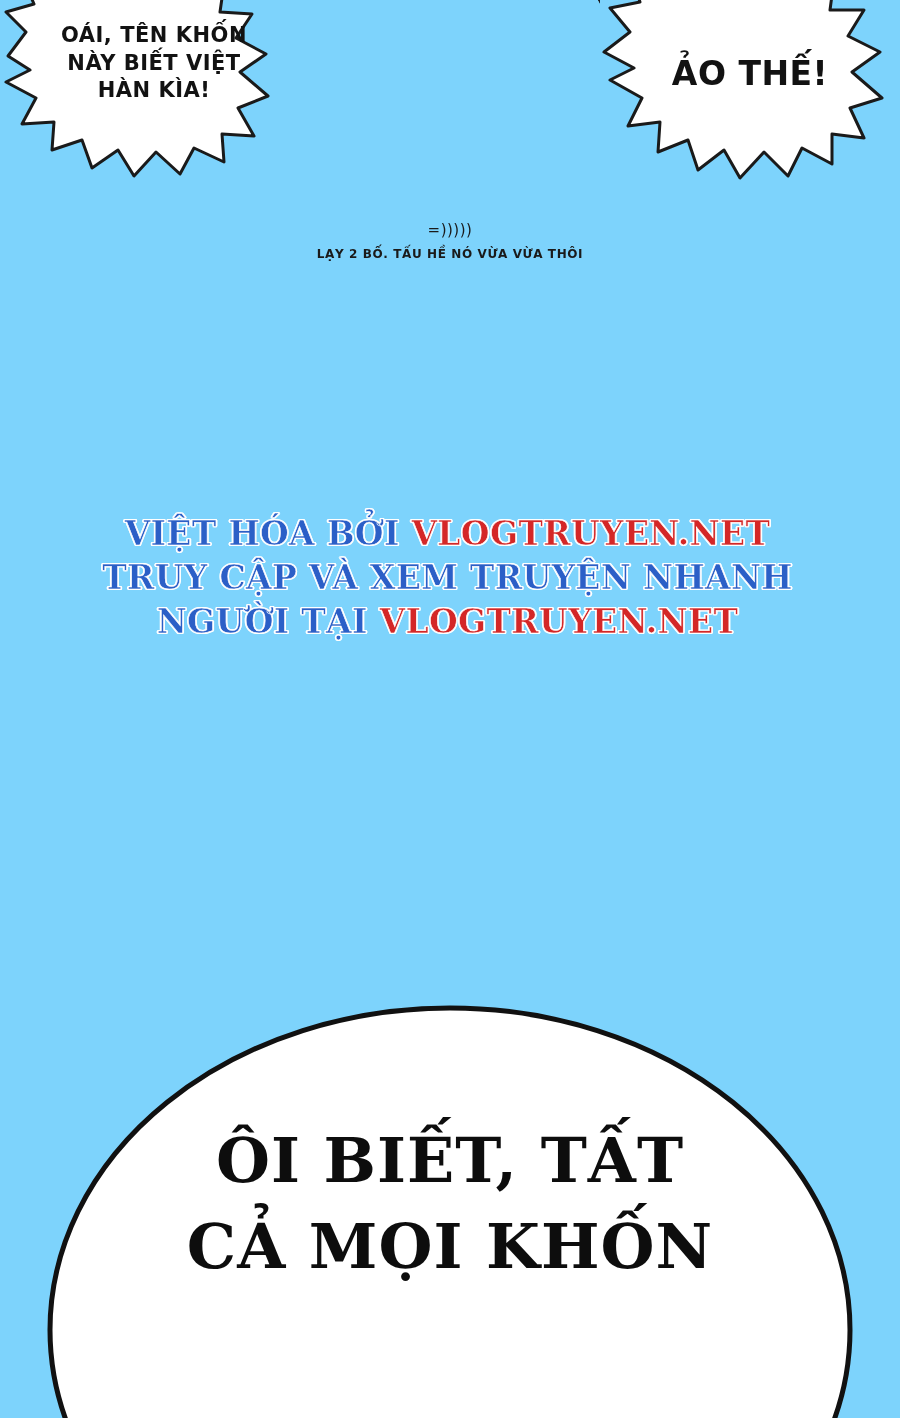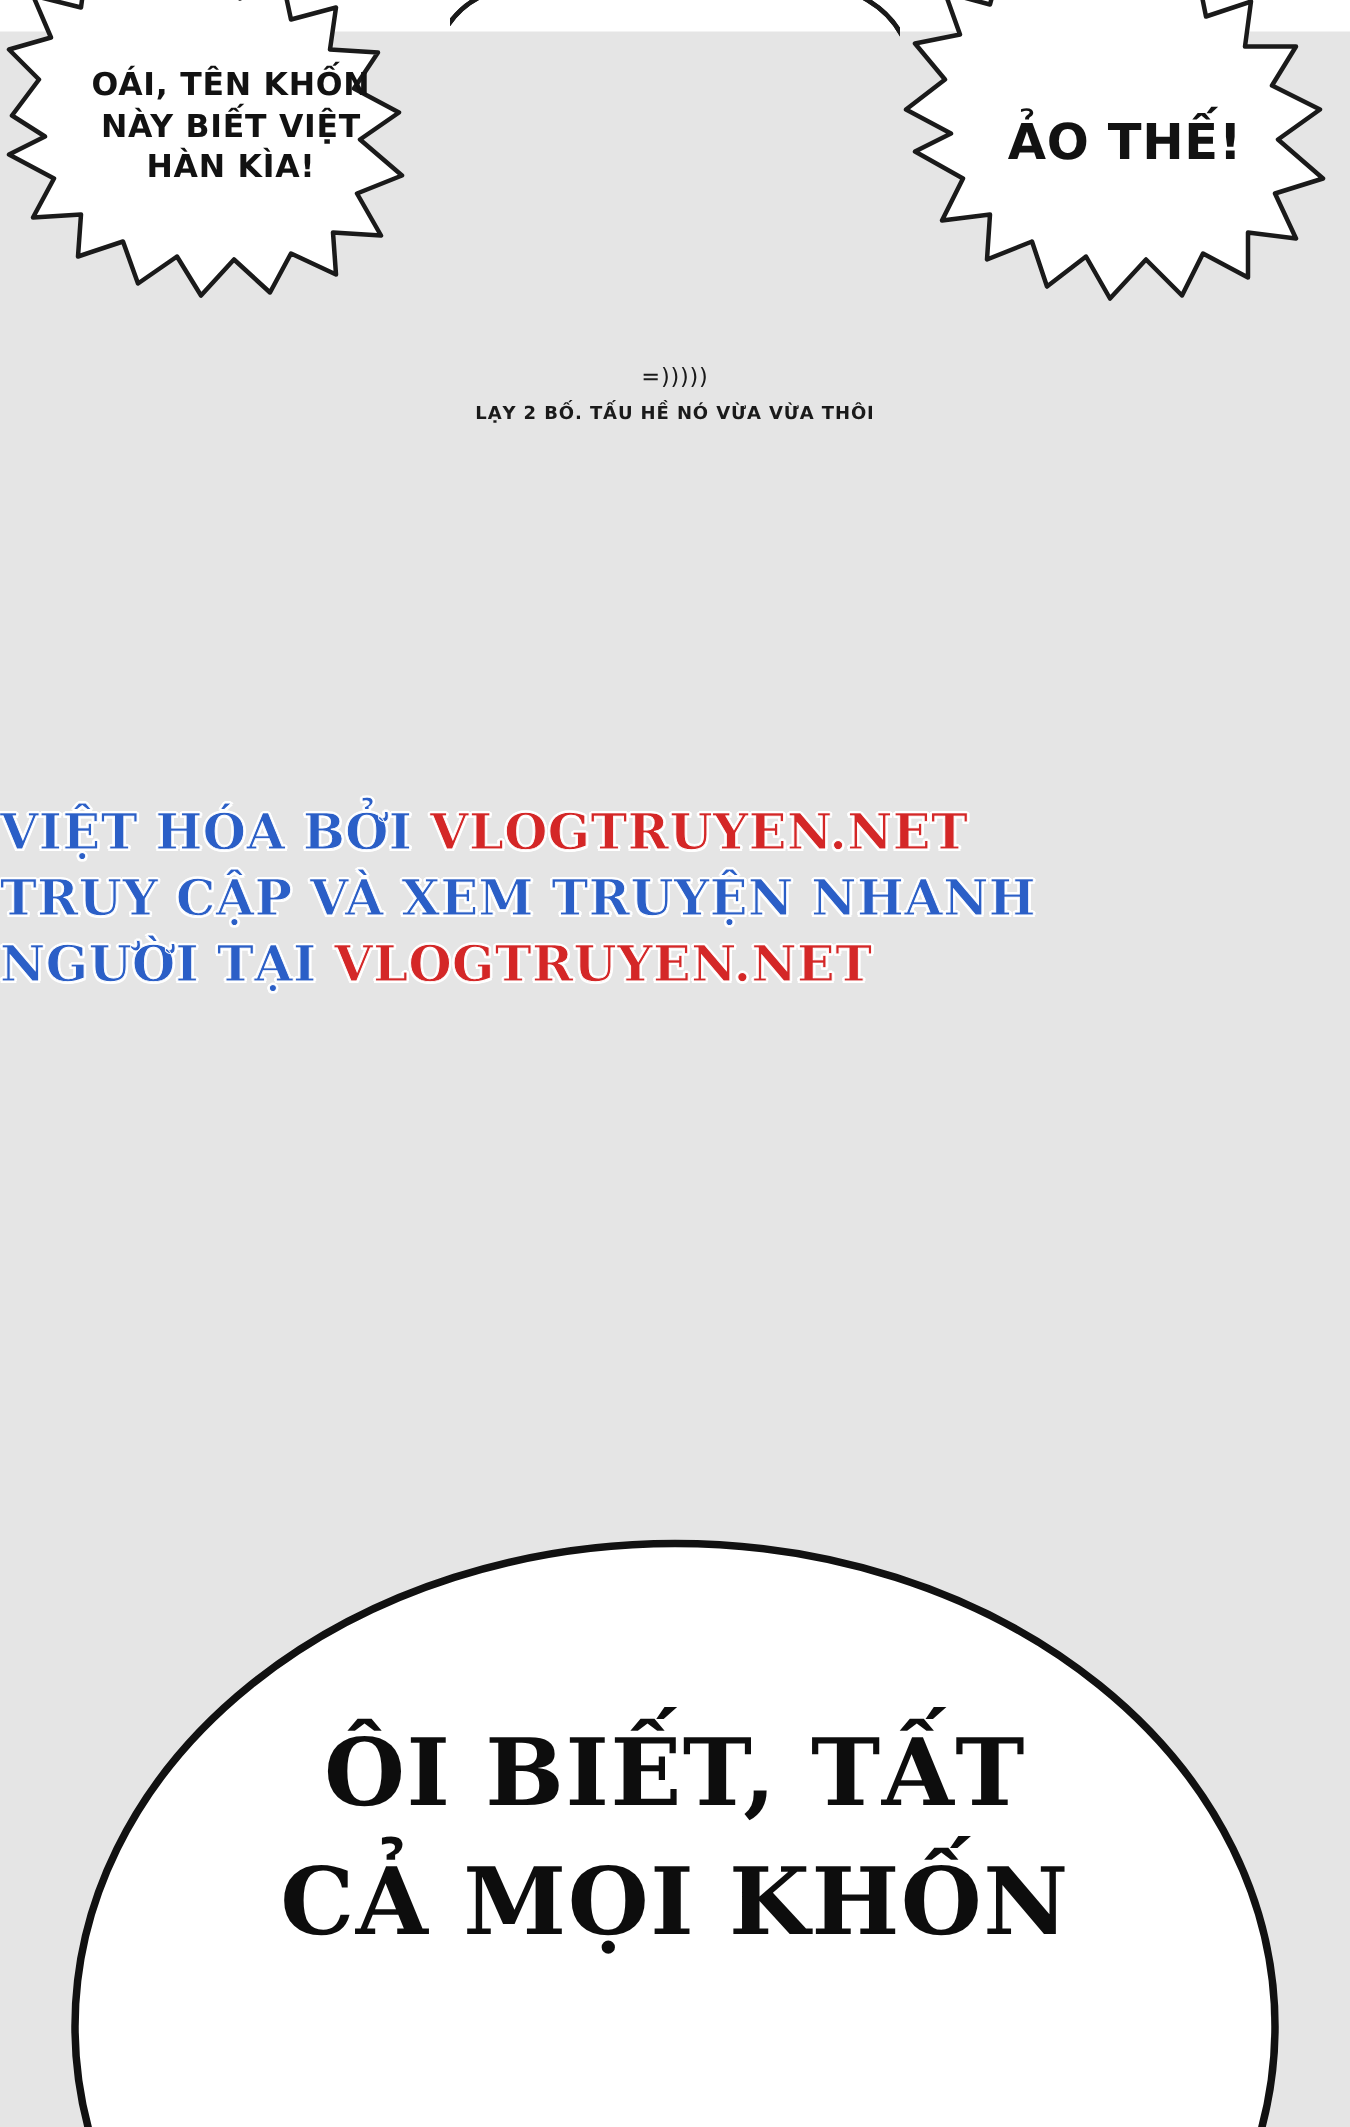--- a/index.html
+++ b/index.html
@@ -12,22 +12,21 @@
     height: 1418px;
     position: relative;
     overflow: hidden;
     font-family: "Liberation Sans", sans-serif;
     color: #111111;
   }
 
   .page {
     position: absolute;
     inset: 0;
-    background: #e5e5e5;
-    margin-top: 21px;
+    background: #7dd3fc;
   }
 
   
   .balloon-left {
     position: absolute;
     left: 0px;
     top: -40px;
     width: 300px;
     height: 230px;
   }
@@ -101,21 +100,21 @@
     letter-spacing: 0.6px;
     color: #1a1a1a;
   }
 
   
   .watermark {
     position: absolute;
     left: 0;
     top: 512px;
     width: 895px;
-    text-align: left;
+    text-align: center;
     font-family: "DejaVu Serif", serif;
     font-weight: bold;
     font-size: 33px;
     line-height: 1.33;
     letter-spacing: 0.3px;
     -webkit-text-stroke: 0.6px #ffffff;
     text-shadow:
        1.4px 0 0 #ffffff, -1.4px 0 0 #ffffff,
        0 1.4px 0 #ffffff, 0 -1.4px 0 #ffffff,
        1px 1px 0 #ffffff, -1px 1px 0 #ffffff,

